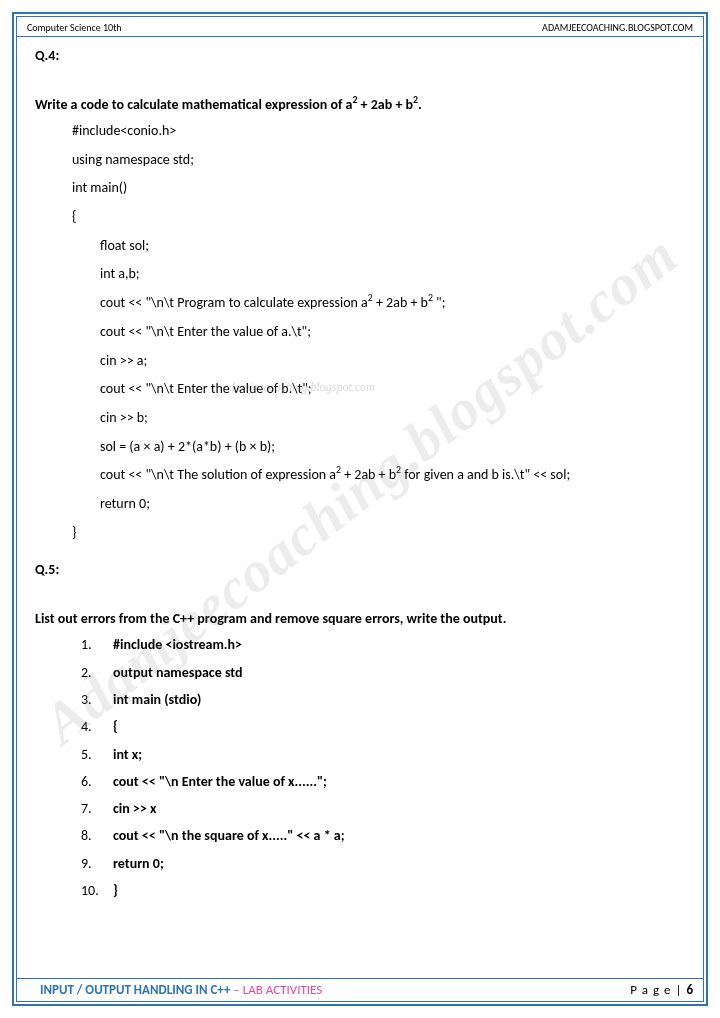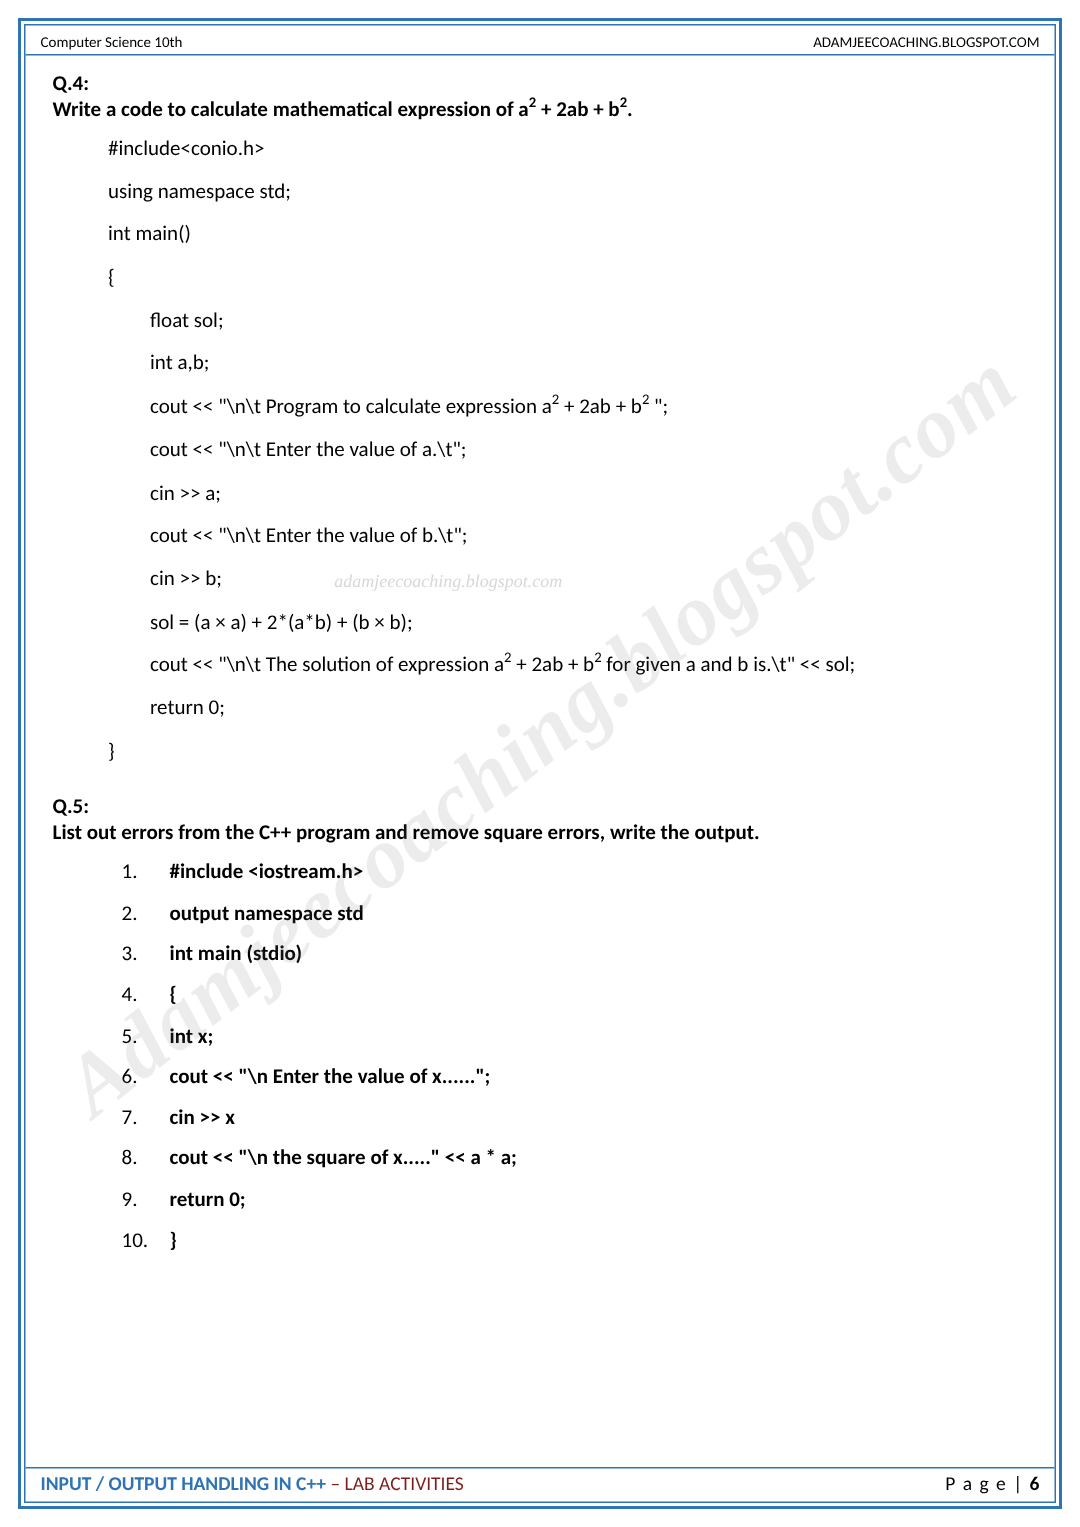--- a/index.html
+++ b/index.html
@@ -43,25 +43,25 @@
     overflow: hidden;
   }
   .footer {
     display: flex;
     justify-content: space-between;
     padding: 3px 10px 4px 10px;
     border-top: 1px solid #2e74b5;
     font-size: 13px;
   }
   .footer-left { color: #2e74b5; }
-  .footer-left .highlight { font-weight: bold; }
-  .footer-left .dash { color: #7f1d1d; }
+  .footer-left .highlight { font-weight: bold; margin-left: 13px; }
+  .footer-left .dash { color: #ec4899; }
   .qa-row { display: flex; margin-bottom: 4px; flex-direction: column; }
   .qa-label { width: 44px; flex-shrink: 0; font-weight: bold; }
-  .qa-text { flex: 1; }
+  .qa-text { flex: 1; margin-top: 32px; }
   .bold { font-weight: bold; }
   .code-block { margin-left: 37px; line-height: 2.05; }
   .indent { margin-left: 28px; }
   .list-block { margin-left: 44px; line-height: 1.95; }
   .list-row { display: flex; }
   .list-num { width: 28px; flex-shrink: 0; text-align: left; padding-left: 2px; }
   .list-code { flex: 1; padding-left: 6px; font-weight: bold; }
   sup { font-size: 0.7em; vertical-align: super; line-height: 0; }
   .sep { height: 14px; }
   .watermark {

